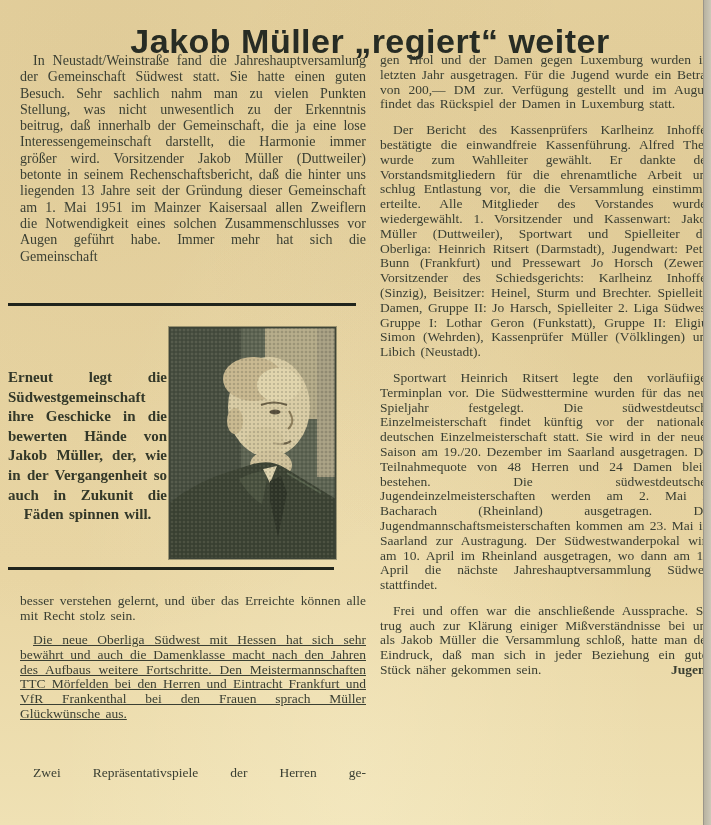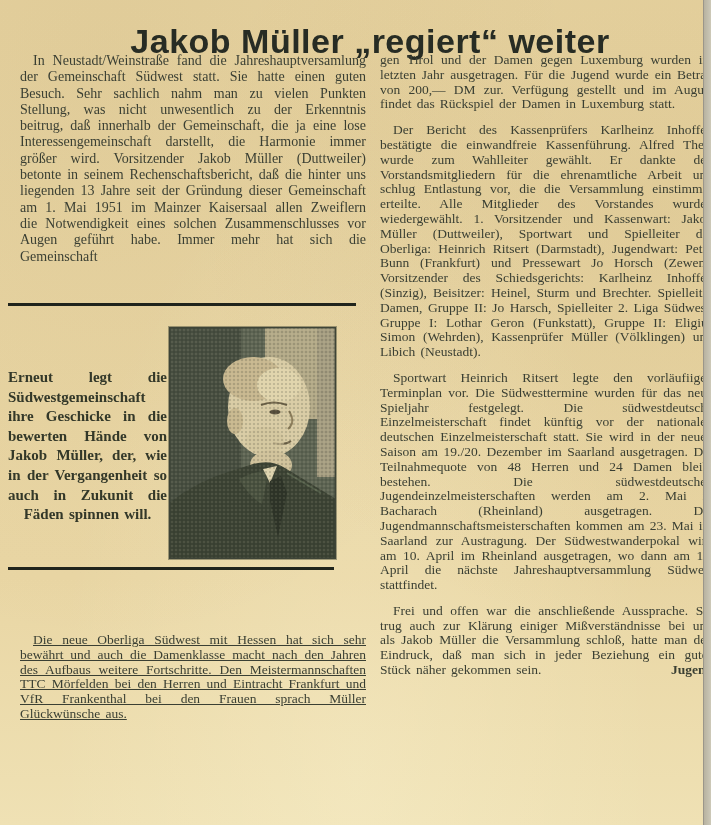--- a/index.html
+++ b/index.html
@@ -108,22 +108,28 @@
       <path d="M101 154 l11 -5 l6 17 l-9 44 l-8 -36 z" fill="#2e3428"></path>
 
       <rect x="0" y="0" width="167" height="232" fill="url(#dotsDark)"></rect>
       <rect x="0" y="0" width="167" height="232" fill="url(#dotsLight)"></rect>
       <rect x="0.7" y="0.7" width="165.6" height="230.6" fill="none" stroke="#3e4437" stroke-width="1.4"></rect>
     </svg>
   </div>
 
   <div class="rule rule-bottom"></div>
 
+  <div class="body left-lower lp2">
+    <p class="noindent">besser verstehen gelernt, und über das Erreichte können alle mit Recht stolz sein.</p>
+  </div>
   <div class="body left-lower lp3">
     <p>Die neue Oberliga Südwest mit Hessen hat sich sehr bewährt und auch die Damenklasse macht nach den Jahren des Aufbaus weitere Fortschritte. Den Meistermannschaften TTC Mörfelden bei den Herren und Eintracht Frankfurt und VfR Frankenthal bei den Frauen sprach Müller Glückwünsche aus.</p>
+  </div>
+  <div class="body left-lower lp4">
+    <p class="justify-all">Zwei Repräsentativspiele der Herren ge-</p>
   </div>
 
   <div class="body right-col">
     <p class="noindent">gen Tirol und der Damen gegen Luxemburg wurden im letzten Jahr ausgetragen. Für die Jugend wurde ein Betrag von 200,— DM zur. Verfügung gestellt und im August findet das Rückspiel der Damen in Luxemburg statt.</p>
     <p>Der Bericht des Kassenprüfers Karlheinz Inhoffen bestätigte die einwandfreie Kassenführung. Alfred Theis wurde zum Wahlleiter gewählt. Er dankte den Vorstandsmitgliedern für die ehrenamtliche Arbeit und schlug Entlastung vor, die die Versammlung einstimmig erteilte. Alle Mitglieder des Vorstandes wurden wiedergewählt. 1. Vorsitzender und Kassenwart: Jakob Müller (Duttweiler), Sportwart und Spielleiter der Oberliga: Heinrich Ritsert (Darmstadt), Jugendwart: Peter Bunn (Frankfurt) und Pressewart Jo Horsch (Zewen). Vorsitzender des Schiedsgerichts: Karlheinz Inhoffen (Sinzig), Beisitzer: Heinel, Sturm und Brechter. Spielleiter Damen, Gruppe II: Jo Harsch, Spielleiter 2. Liga Südwest, Gruppe I: Lothar Geron (Funkstatt), Gruppe II: Eligius Simon (Wehrden), Kassenprüfer Müller (Völklingen) und Libich (Neustadt).</p>
     <p>Sportwart Heinrich Ritsert legte den vorläufiigen Terminplan vor. Die Südwesttermine wurden für das neue Spieljahr festgelegt. Die südwestdeutsche Einzelmeisterschaft findet künftig vor der nationalen deutschen Einzelmeisterschaft statt. Sie wird in der neuen Saison am 19./20. Dezember im Saarland ausgetragen. Die Teilnahmequote von 48 Herren und 24 Damen bleibt bestehen. Die südwestdeutschen Jugendeinzelmeisterschaften werden am 2. Mai in Bacharach (Rheinland) ausgetragen. Die Jugendmannschaftsmeisterschaften kommen am 23. Mai im Saarland zur Austragung. Der Südwestwanderpokal wird am 10. April im Rheinland ausgetragen, wo dann am 11. April die nächste Jahreshauptversammlung Südwest stattfindet.</p>
     <p><span>Frei und offen war die anschließende Aussprache. Sie trug auch zur Klärung einiger Mißverständnisse bei und als Jakob Müller die Versammlung schloß, hatte man den Eindruck, daß man sich in jeder Beziehung ein gutes Stück näher gekommen sein.</span> <span class="byline">Jugend</span></p>
   </div>
 
   <div class="edge-strip"></div>

